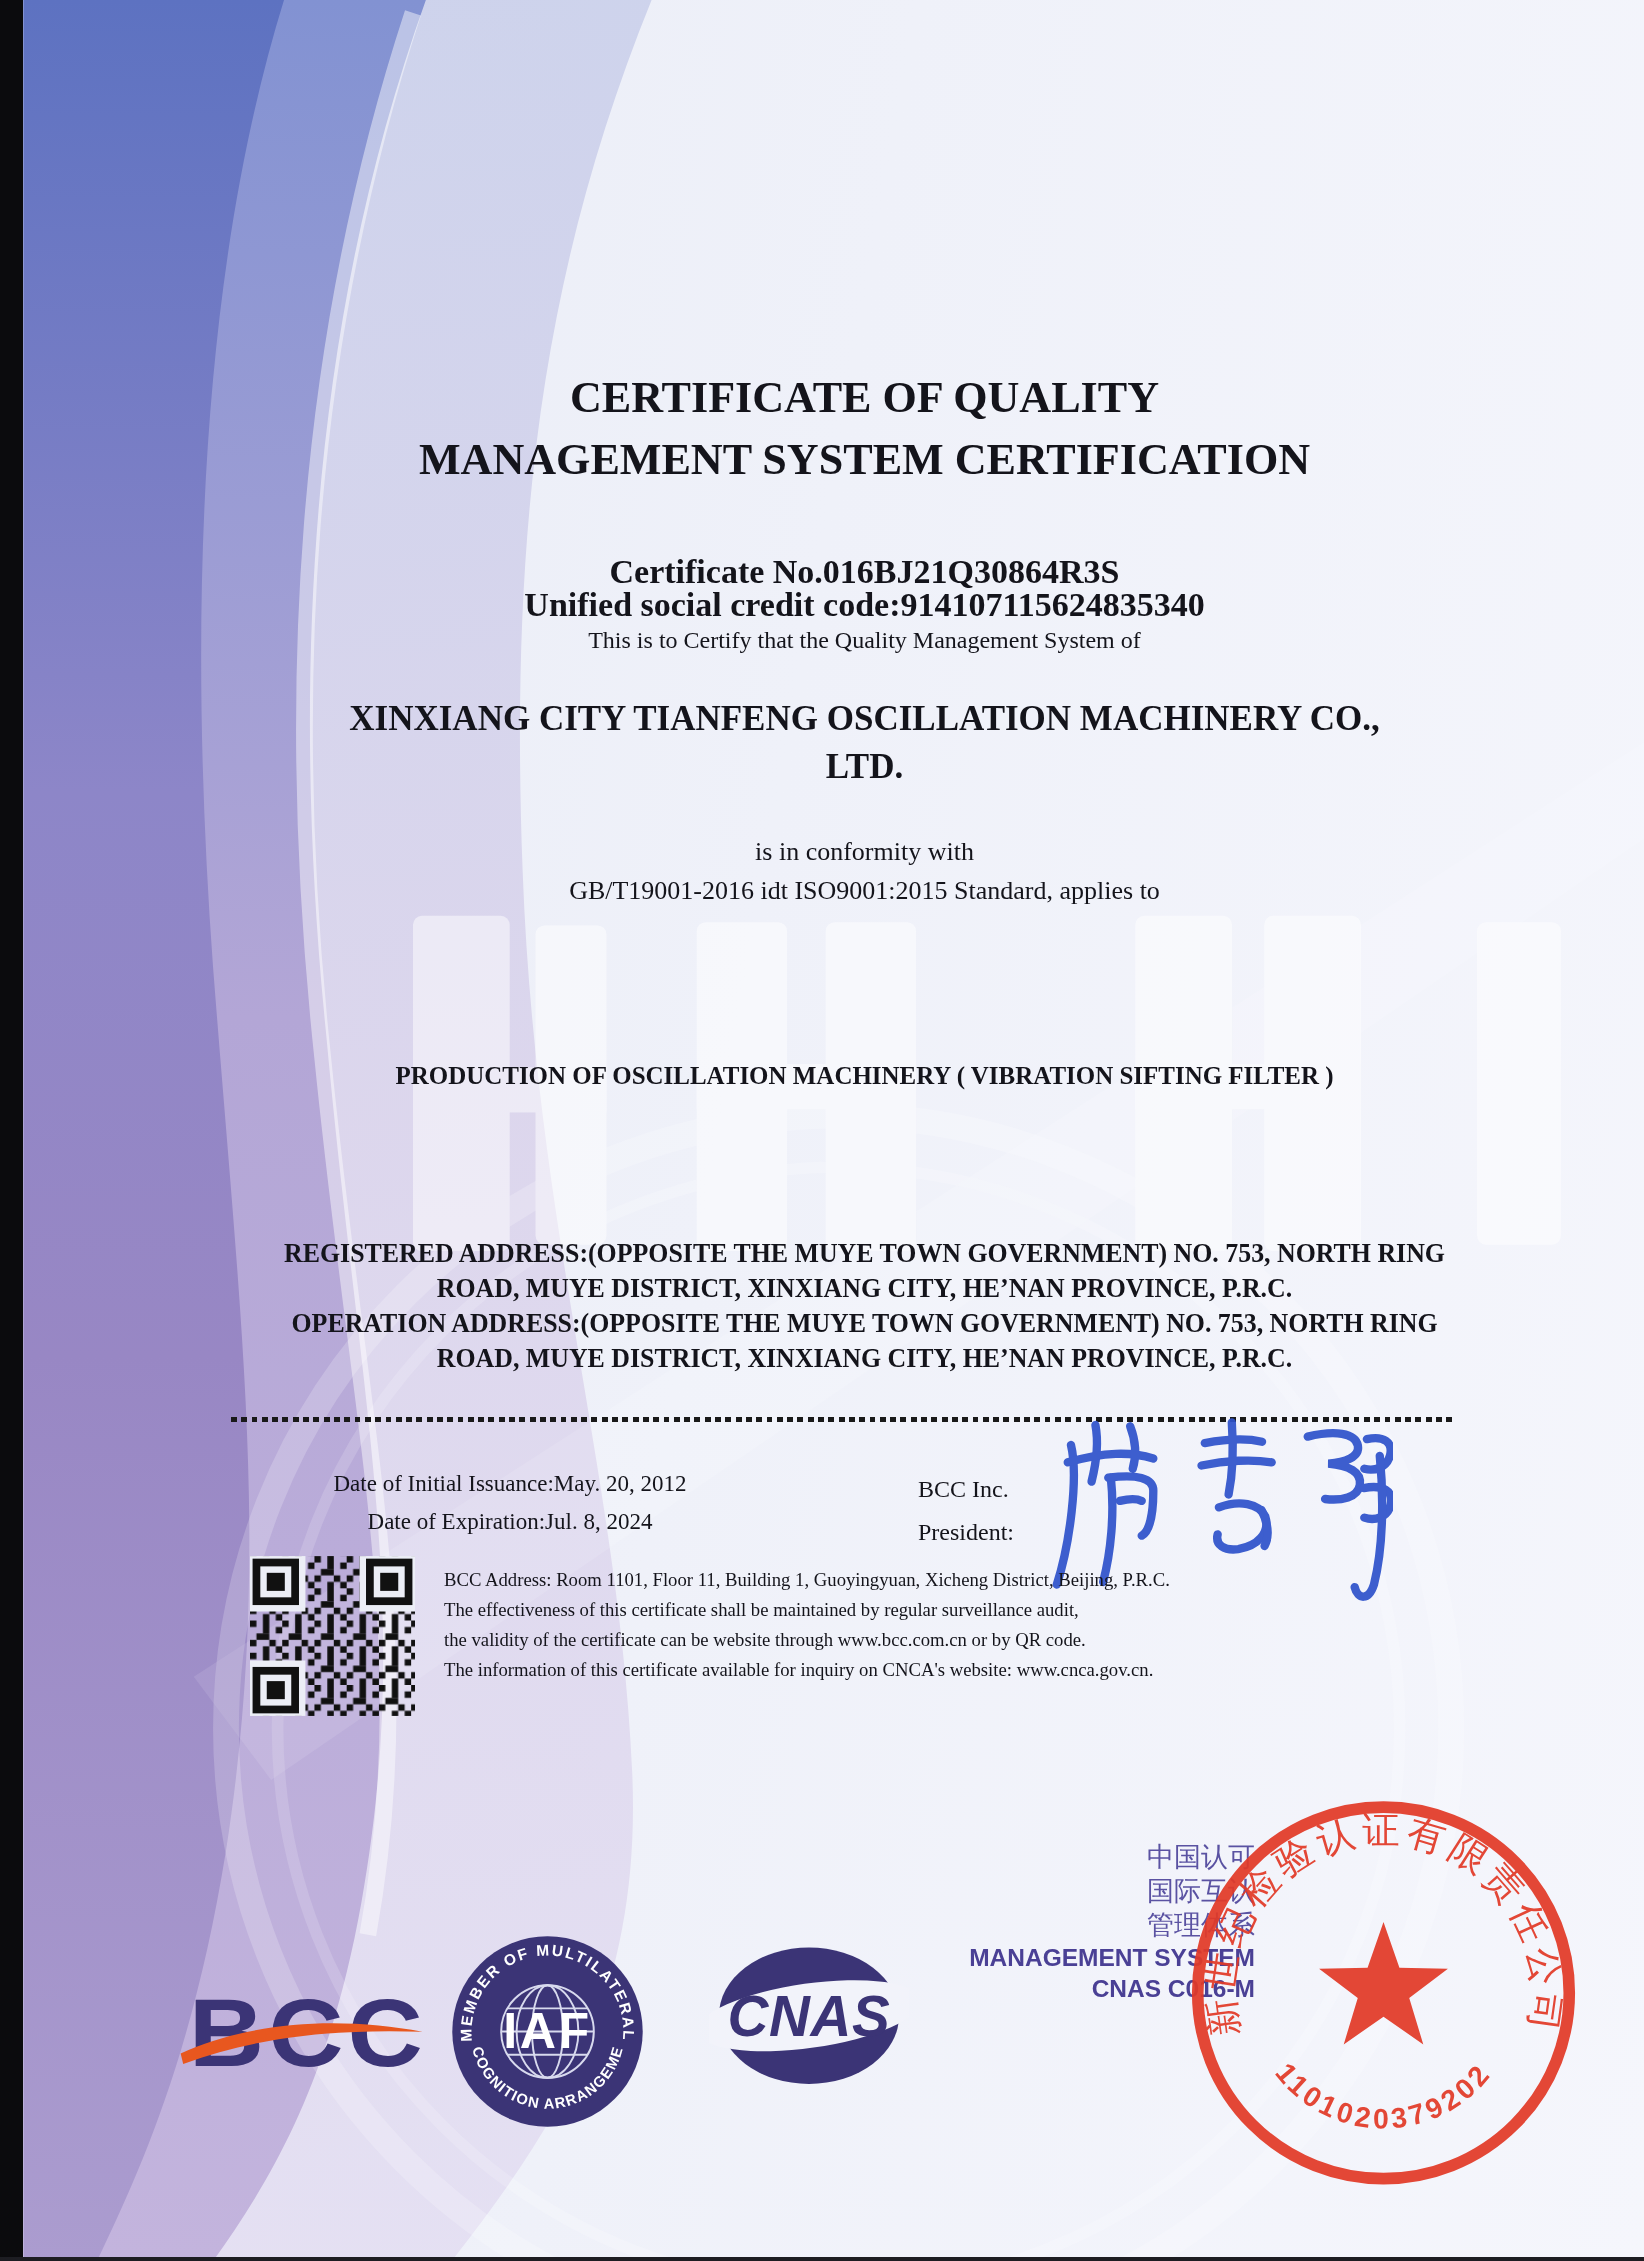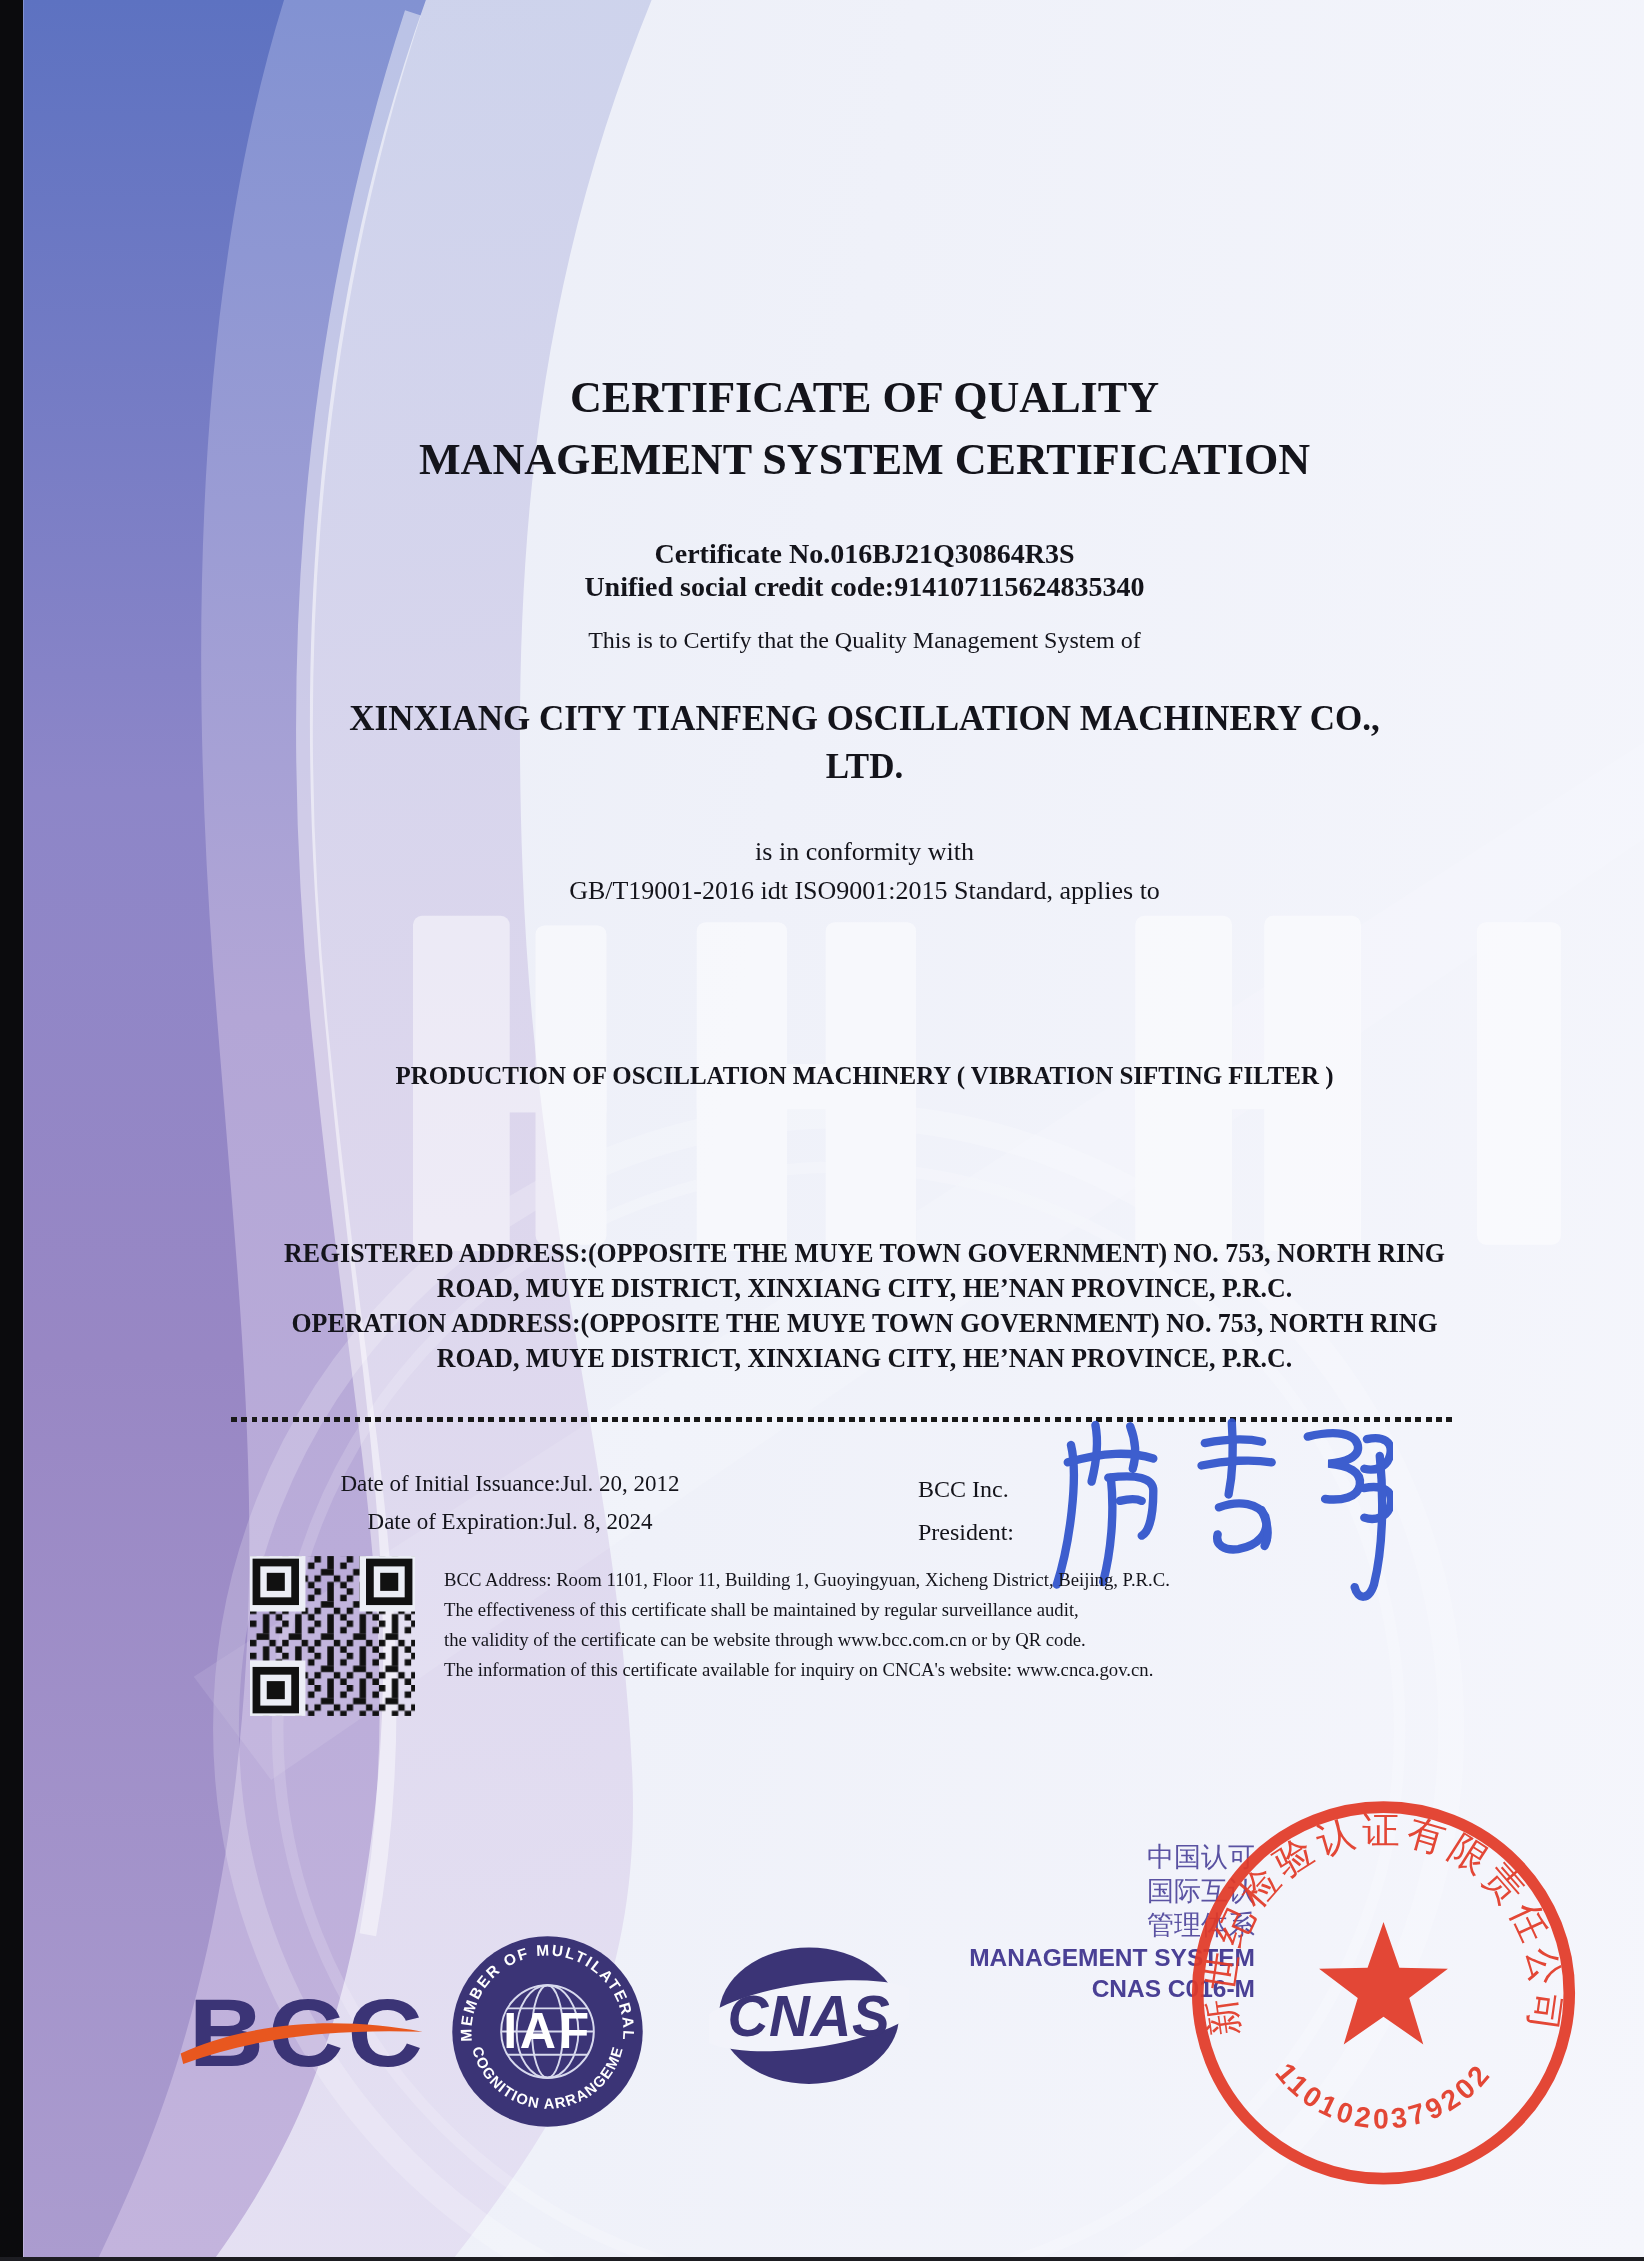--- a/index.html
+++ b/index.html
@@ -6,21 +6,21 @@
   body{
     width:1645px;height:2261px;position:relative;overflow:hidden;
     background:linear-gradient(100deg,#e9ecf6 0%,#eff1f9 45%,#f5f6fc 100%);
     font-family:"Liberation Serif","DejaVu Serif",serif;color:#14141b;
   }
   .abs{position:absolute;}
   .bgsvg{position:absolute;left:0;top:0;z-index:0;}
   .content{position:absolute;left:0;top:0;width:1645px;height:2261px;z-index:2;}
   .ctext{position:absolute;left:84px;width:1561px;text-align:center;}
   .title{top:366px;font-size:45px;font-weight:700;line-height:62px;transform:scaleX(.98);}
-  .certno{top:537px;font-size:28px;font-weight:700;line-height:33px;}
+  .certno{top:555px;font-size:34px;font-weight:700;line-height:33px;}
   .certify{top:627px;font-size:24px;}
   .company{top:695px;font-size:35px;font-weight:700;line-height:48px;}
   .conformity{top:837px;font-size:26px;}
   .standard{top:876px;font-size:26px;}
   .scope{top:1061px;font-size:26px;font-weight:700;transform:scaleX(.96);}
   .address{top:1236px;font-size:26.4px;font-weight:700;line-height:35px;transform:scaleX(.98);}
   .dotline{top:1417px;left:231px;width:1225px;height:4.5px;
     background:repeating-linear-gradient(90deg,#191919 0 5.8px,transparent 5.8px 10.3px);}
   .dates{left:236px;top:1465px;width:548px;text-align:center;font-size:23px;line-height:38px;}
   .issuer{left:918px;top:1468px;font-size:24px;line-height:43px;}
@@ -105,21 +105,21 @@
   <div class="ctext address">
     <div>REGISTERED ADDRESS:(OPPOSITE THE MUYE TOWN GOVERNMENT) NO. 753, NORTH RING</div>
     <div>ROAD, MUYE DISTRICT, XINXIANG CITY, HE’NAN PROVINCE, P.R.C.</div>
     <div>OPERATION ADDRESS:(OPPOSITE THE MUYE TOWN GOVERNMENT) NO. 753, NORTH RING</div>
     <div>ROAD, MUYE DISTRICT, XINXIANG CITY, HE’NAN PROVINCE, P.R.C.</div>
   </div>
 
   <div class="abs dotline"></div>
 
   <div class="abs dates">
-    <div>Date of Initial Issuance:Jul. 20, 2012</div>
+    <div>Date of Initial Issuance:May. 20, 2012</div>
     <div>Date of Expiration:Jul. 8, 2024</div>
   </div>
 
   <div class="abs issuer">
     <div>BCC Inc.</div>
     <div>President:</div>
   </div>
 
   <svg class="abs" style="left:1032px;top:1416px;" width="361" height="193" viewBox="0 0 560 300">
     <g fill="none" stroke="#2e52cb" stroke-width="13" stroke-linecap="round" opacity=".92">

